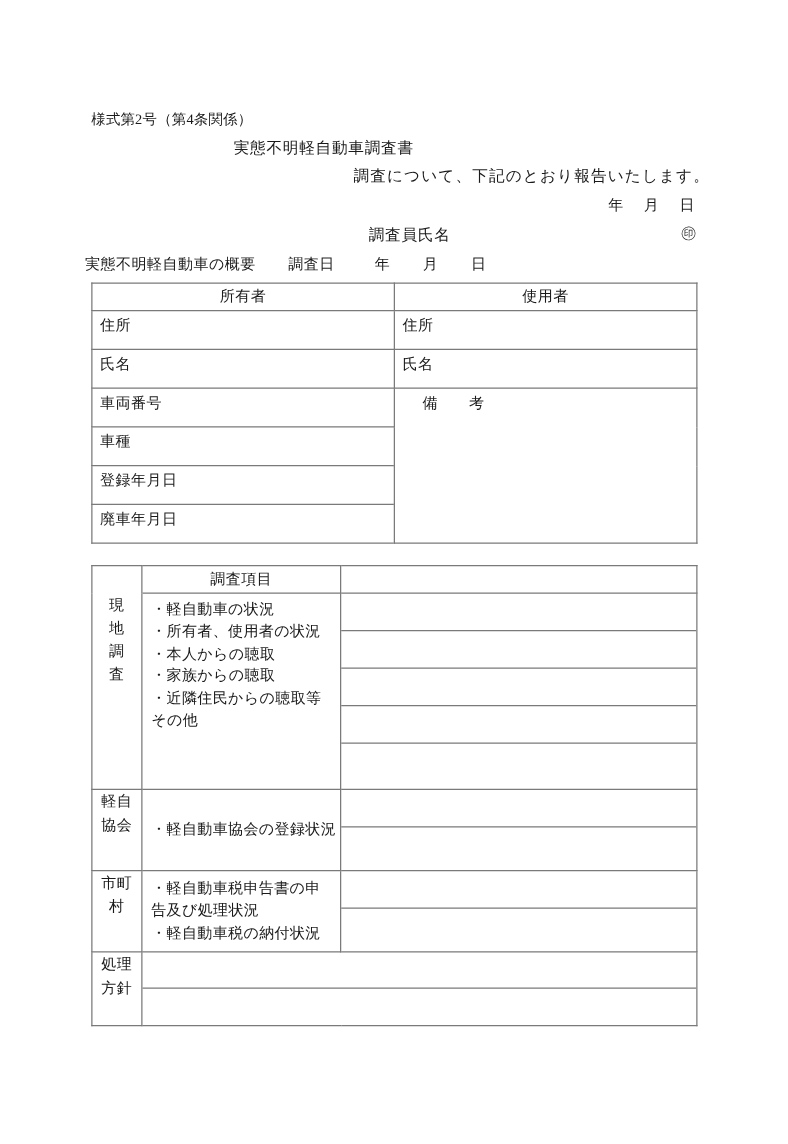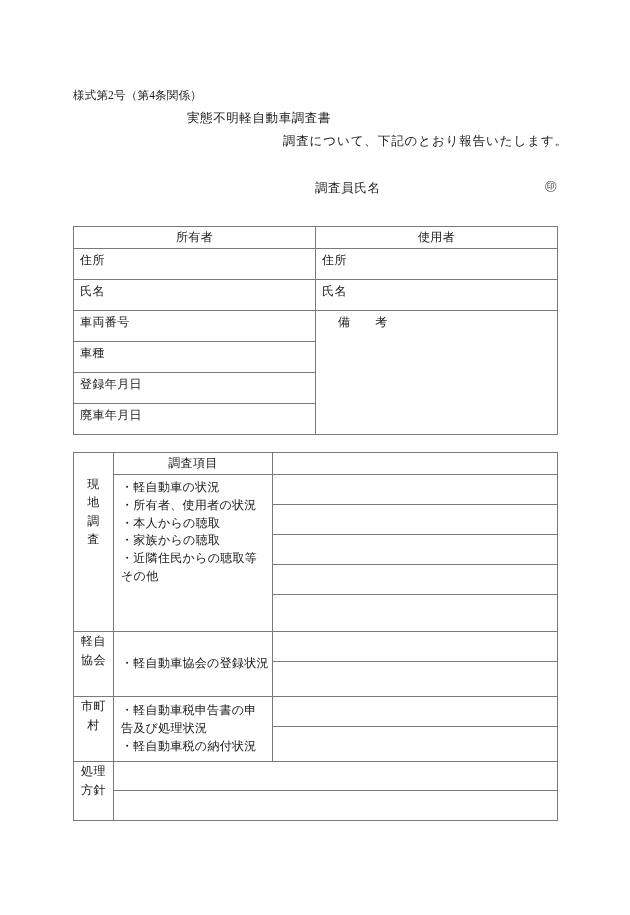--- a/index.html
+++ b/index.html
@@ -66,21 +66,20 @@
     width: 484px;
     height: 18px;
   }
   .inspector-label {
     position: absolute;
     left: 222px;
     top: 0;
     font-size: 12.5px;
     letter-spacing: 0.6px;
     white-space: nowrap;
-    margin-left: 20px;
   }
   .seal {
     position: absolute;
     right: 0;
     top: 0;
     font-size: 12.5px;
     line-height: 1;
   }
 
   .overview-row {
@@ -185,26 +184,32 @@
 <body>
 
 <div class="page">
 
   <div class="form-no">様式第2号（第4条関係）</div>
 
   <div class="doc-title">実態不明軽自動車調査書</div>
 
   <div class="statement">調査について、下記のとおり報告いたします。</div>
 
+  <div class="date-line">
+    <span>年</span><span class="sp"></span><span>月</span><span class="sp"></span><span>日</span>
+  </div>
 
   <div class="inspector-row">
     <span class="inspector-label">調査員氏名</span>
     <span class="seal">㊞</span>
   </div>
 
+  <div class="overview-row">
+    <span>実態不明軽自動車の概要</span><span class="gap-a"></span><span>調査日</span><span class="gap-b"></span><span>年</span><span class="gap-c"></span><span>月</span><span class="gap-d"></span><span>日</span>
+  </div>
 
   <table class="tbl" id="table-survey">
     <colgroup>
       <col style="width:40px">
       <col style="width:159px">
       <col style="width:285px">
     </colgroup>
     <tbody>
 
       <tr>

